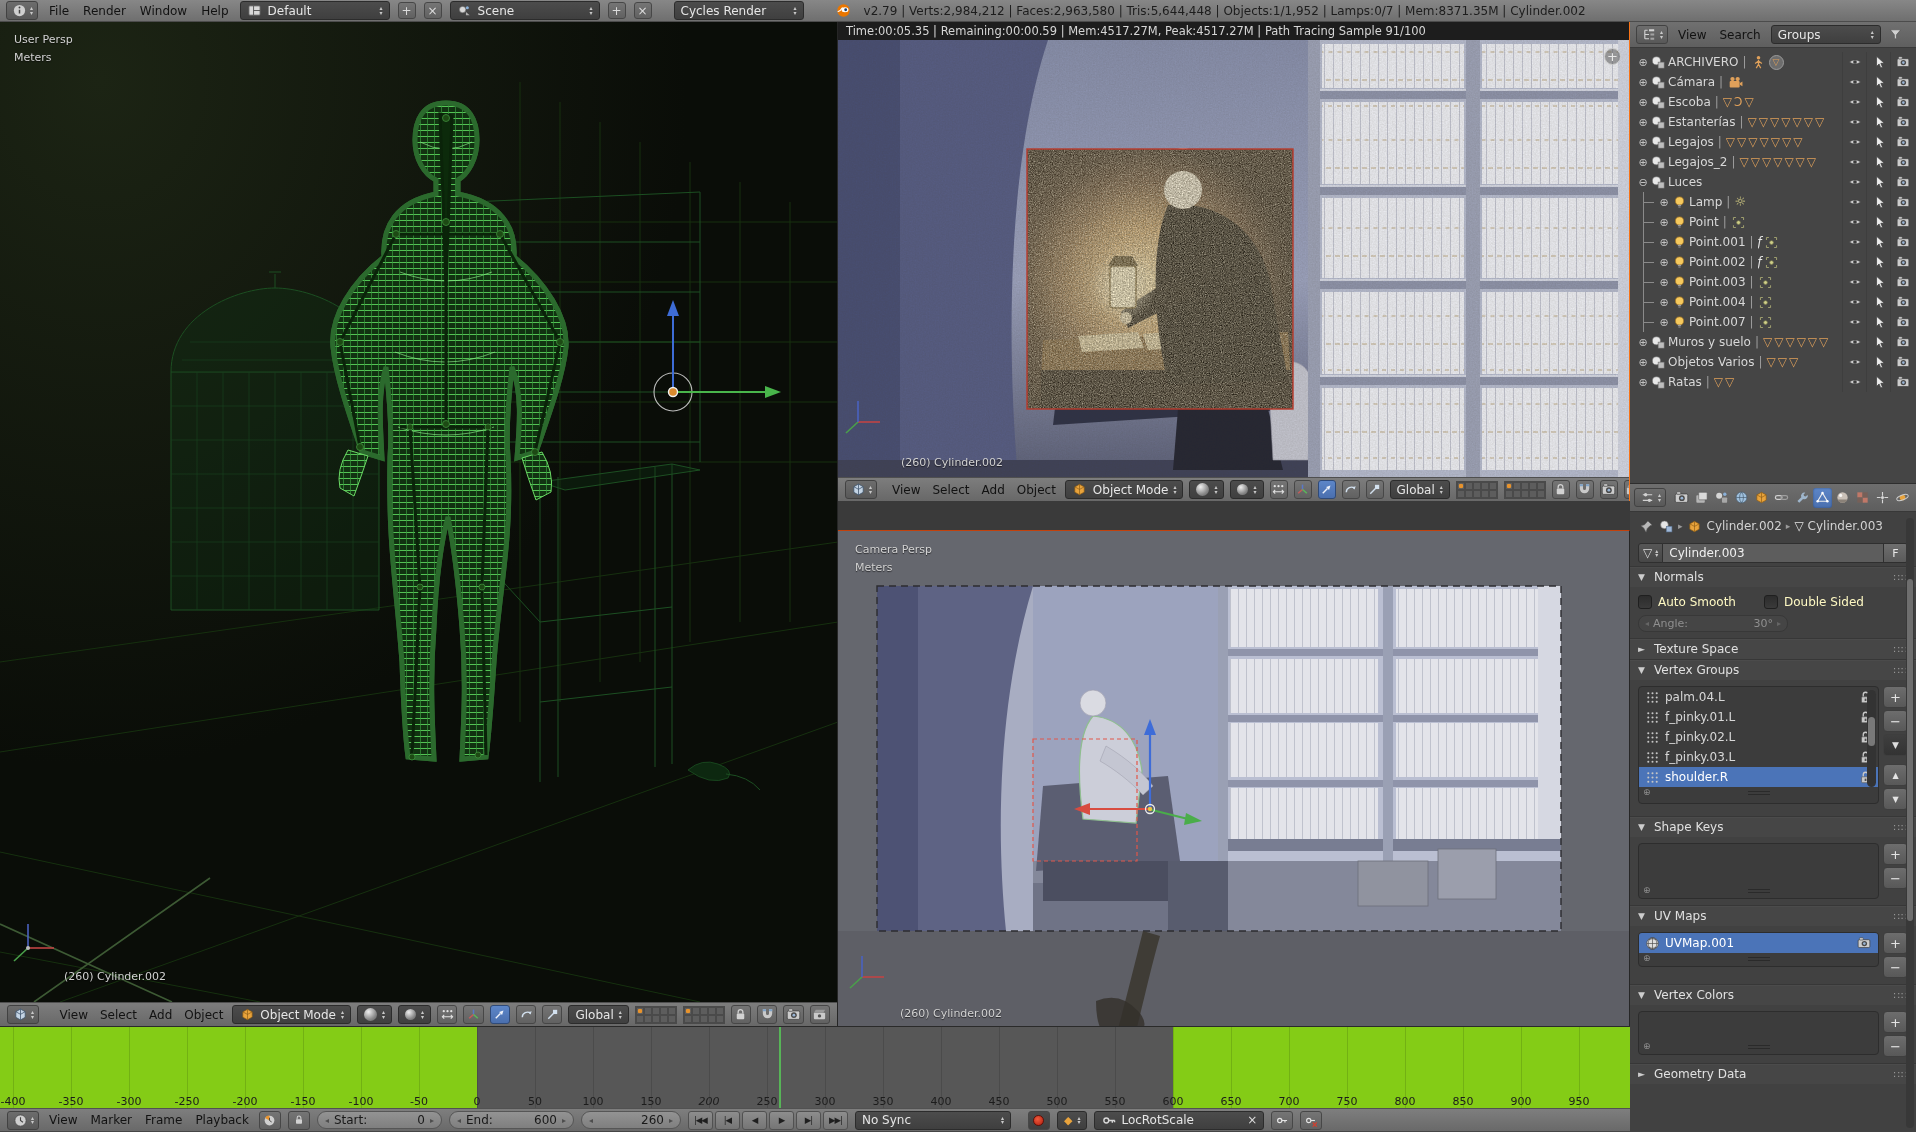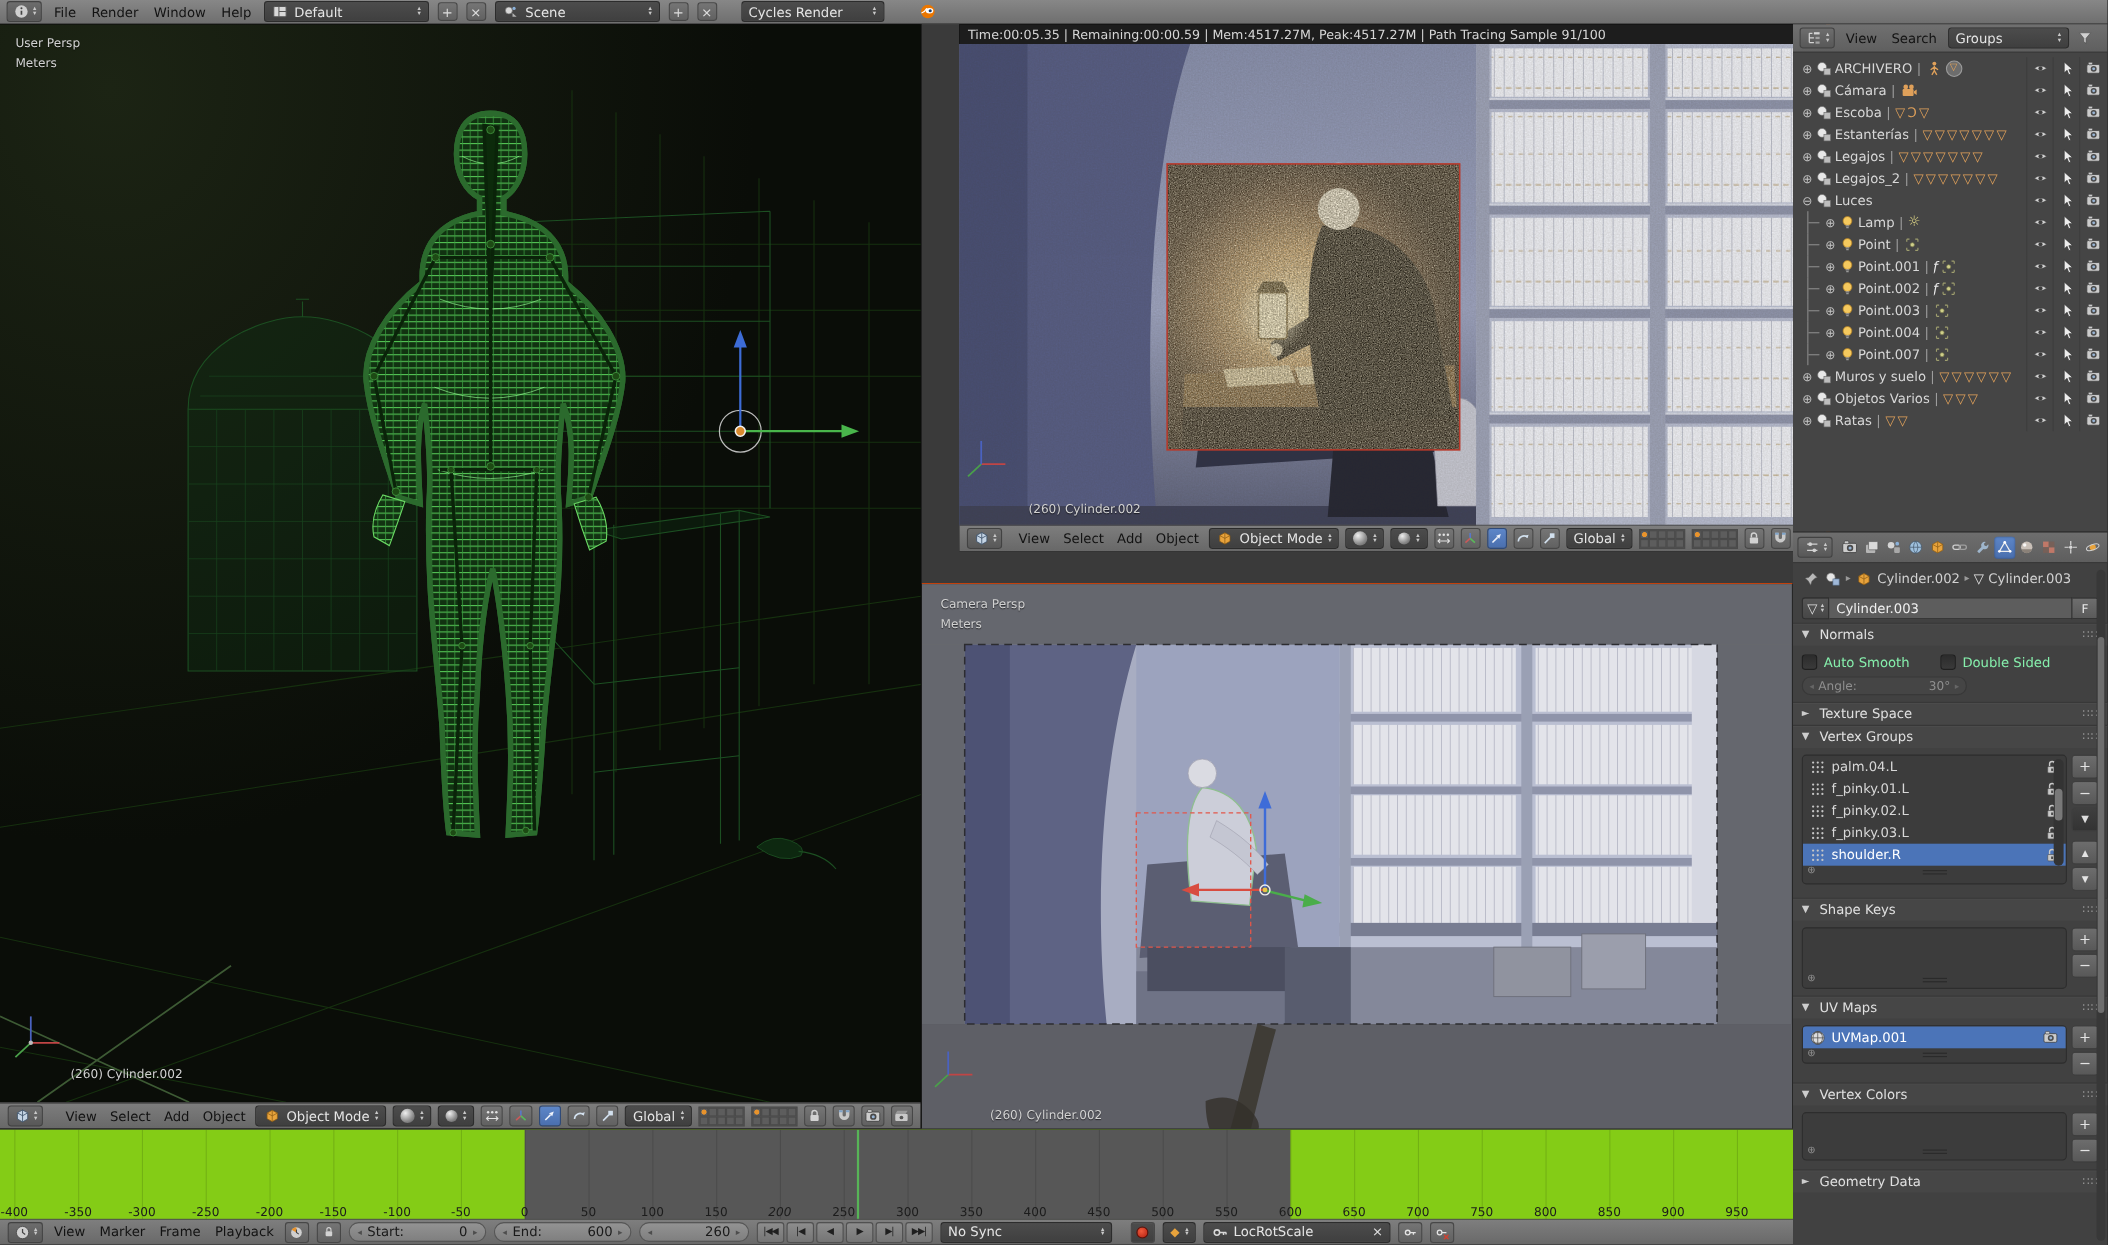--- a/index.html
+++ b/index.html
@@ -29,21 +29,21 @@
 
 #top-header{left:0;top:0;width:1916px;height:22px;display:flex;align-items:center;gap:8px;background:linear-gradient(#878787,#6f6f6f);border-bottom:1px solid #4c4c4c;padding:0 6px;position:absolute}
 #top-header .stats{color:#1d1d1d;font-size:12px;margin-left:4px}
 
 .vp{position:absolute;overflow:hidden;background:#000}
 .vp-label{position:absolute;color:#d2d2d2;font-size:11px;text-shadow:0 1px 1px rgba(0,0,0,.6);pointer-events:none}
 .vp-header{position:absolute;left:0;right:0;bottom:0;height:24px;display:flex;align-items:center;gap:6px;background:linear-gradient(#7d7d7d,#686868);border-top:1px solid #4f4f4f;padding:0 7px;color:#141414;white-space:nowrap;overflow:hidden}
 .ball{width:13px;height:13px;border-radius:50%;background:radial-gradient(circle at 35% 30%,#efefef,#8a8a8a 60%,#565656)}
 .ball.small{width:11px;height:11px}
 #vp-left{left:0;top:22px;width:838px;height:1004px;border-right:1px solid #262626}
-#vp-render{left:872px;top:22px;width:792px;height:479px;border-right:4px solid #f97316}
+#vp-render{left:838px;top:22px;width:792px;height:479px;border-right:1px solid #f97316}
 #vp-camera{left:838px;top:530px;width:792px;height:525px;border-right:1px solid #262626;border-top:1px solid #c2410c}
 #render-stats{position:absolute;left:0;top:0;width:100%;height:18px;background:#1d1d1d;color:#d6d6d6;font-size:11.5px;line-height:18px;padding-left:8px}
 .plus-circle{position:absolute;width:17px;height:17px;border-radius:50%;border:1px solid #cfcfcf;color:#e8e8e8;background:rgba(90,90,90,.55);font-size:13px;line-height:15px;text-align:center}
 
 #outliner{position:absolute;left:1630px;top:22px;width:286px;height:461px;background:#454545;overflow:hidden}
 #ol-header{height:26px;display:flex;align-items:center;gap:7px;background:linear-gradient(#707070,#5f5f5f);border-bottom:1px solid #3a3a3a;padding:0 6px;color:#141414}
 #ol-rows{position:absolute;left:0;right:0;top:30px}
 .ol-row{display:flex;align-items:center;height:20px;padding-left:6px;padding-right:2px;color:#d8d8d8;font-size:12px;position:relative}
 .ol-row .exp{color:#c2c2c2;font-size:11px;width:14px;text-align:center;flex:0 0 auto}
 .ol-row .tree{width:14px;height:20px;margin-left:7px;border-left:1px solid #8a8a8a;position:relative;flex:0 0 auto}
@@ -66,21 +66,21 @@
 .crumb{display:flex;align-items:center;gap:4px;height:28px;padding:0 8px;color:#d2d2d2}
 .crumb .sep{color:#9a9a9a;font-size:9px}
 .name-row{display:flex;align-items:center;gap:0;height:26px;padding:0 8px}
 .dd-mini{display:inline-flex;align-items:center;gap:3px;height:20px;padding:0 4px;background:linear-gradient(#565656,#474747);border:1px solid #2f2f2f;border-radius:3px 0 0 3px;color:#ddd}
 .name-field{flex:1;height:20px;background:#5d5d5d;border:1px solid #2f2f2f;border-left:none;color:#f0f0f0;font-size:12px;line-height:18px;padding:0 6px}
 .fbtn{width:24px;height:20px;background:linear-gradient(#6e6e6e,#5a5a5a);border:1px solid #2f2f2f;border-left:none;border-radius:0 3px 3px 0;color:#e8e8e8;font-size:11px}
 .panel-h{display:flex;align-items:center;height:21px;padding:0 8px;color:#e0e0e0;border-top:1px solid #373737;box-shadow:0 1px 0 #4b4b4b inset;font-size:12px;gap:6px;background:#464646}
 .panel-h .car{font-size:9px;color:#cdcdcd;width:10px}
 .panel-h .grip{margin-left:auto;color:#9b9b9b;font-size:10px;letter-spacing:1px}
 .panel-b{padding:6px 8px;position:relative}
-.chk{display:inline-flex;align-items:center;gap:6px;color:#86efac;font-size:12px}
+.chk{display:inline-flex;align-items:center;gap:6px;color:#fef9c3;font-size:12px}
 .chk .box{width:14px;height:14px;border-radius:3px;background:linear-gradient(#2c2c2c,#3a3a3a);border:1px solid #1f1f1f}
 .slider{display:inline-flex;align-items:center;width:150px;height:17px;border-radius:8px;background:#454545;border:1px solid #383838;color:#8f8f8f;font-size:11px;padding:0 6px;gap:4px;margin-top:6px}
 .slider .sv{margin-left:auto}
 .slider .sa{font-size:8px;color:#666;font-style:normal}
 .listwrap{display:flex;gap:4px}
 .listbox{flex:1;background:#3c3c3c;border:1px solid #2d2d2d;border-radius:4px;overflow:hidden;position:relative}
 .lb-row{display:flex;align-items:center;height:20px;padding:0 5px;gap:5px;color:#d8d8d8;font-size:12px}
 .lb-row.sel{background:#4b74b8;color:#fff}
 .lb-row .nm{flex:1;overflow:hidden}
 .lb-foot{height:13px;position:relative}
@@ -168,20 +168,21 @@
         </span>
     </span>
     <span class="ic16" style="margin-left:24px">
         <svg viewBox="0 0 16 16">
           <circle cx="8" cy="8" r="6.6" fill="#ea7600"></circle>
           <ellipse cx="9.6" cy="7.2" rx="3.7" ry="2.7" fill="#fff"></ellipse>
           <circle cx="10.3" cy="7.2" r="1.5" fill="#1a3f6f"></circle>
           <path d="M1.8 9.4c2.2-.6 4.2-2.8 5.2-4.6" stroke="#fff" stroke-width="1.2" fill="none"></path>
         </svg>
       </span>
+    <span class="stats">v2.79 | Verts:2,984,212 | Faces:2,963,580 | Tris:5,644,448 | Objects:1/1,952 | Lamps:0/7 | Mem:8371.35M | Cylinder.002</span>
   </div>
 
   <div id="vp-left" class="vp">
     <svg width="838" height="980" viewBox="0 0 838 980" style="position:absolute;left:0;top:0">
       <defs>
         <pattern id="meshpat" width="7" height="6" patternUnits="userSpaceOnUse">
           <rect width="7" height="6" fill="#123312"></rect>
           <path d="M0 .5h7" stroke="#54c455" stroke-width="1"></path>
           <path d="M.5 0v6" stroke="#3a9b3f" stroke-width="0.7"></path>
         </pattern>

